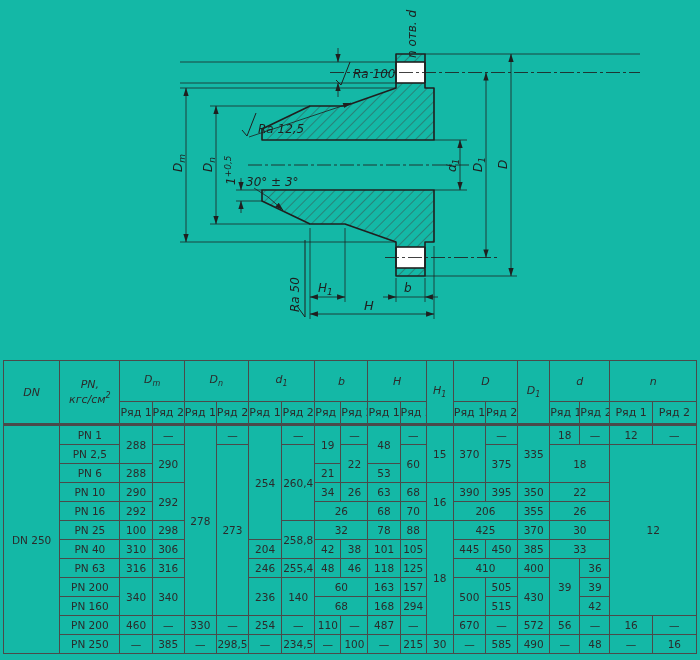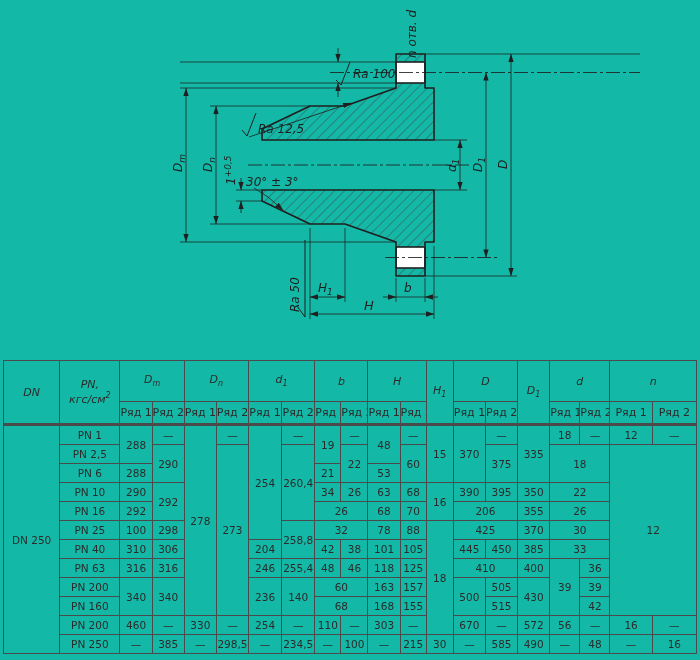--- a/index.html
+++ b/index.html
@@ -314,35 +314,35 @@
             <td class="">157</td>
             <td rowspan="2" class="">500</td>
             <td class="">505</td>
             <td rowspan="2" class="">430</td>
             <td class="">39</td>
           </tr>
           <tr>
             <td class=" pn">PN 160</td>
             <td colspan="2" class="">68</td>
             <td class="">168</td>
-            <td class="">155</td>
+            <td class="">294</td>
             <td class="">515</td>
             <td class="">42</td>
           </tr>
           <tr>
             <td class=" pn">PN 200</td>
             <td class="">460</td>
             <td class="">—</td>
             <td class="">330</td>
             <td class="">—</td>
             <td class="">254</td>
             <td class="">—</td>
             <td class="">110</td>
             <td class="">—</td>
-            <td class="">303</td>
+            <td class="">487</td>
             <td class="">—</td>
             <td class="">670</td>
             <td class="">—</td>
             <td class="">572</td>
             <td class="">56</td>
             <td class="">—</td>
             <td class="">16</td>
             <td class="">—</td>
           </tr>
           <tr>

